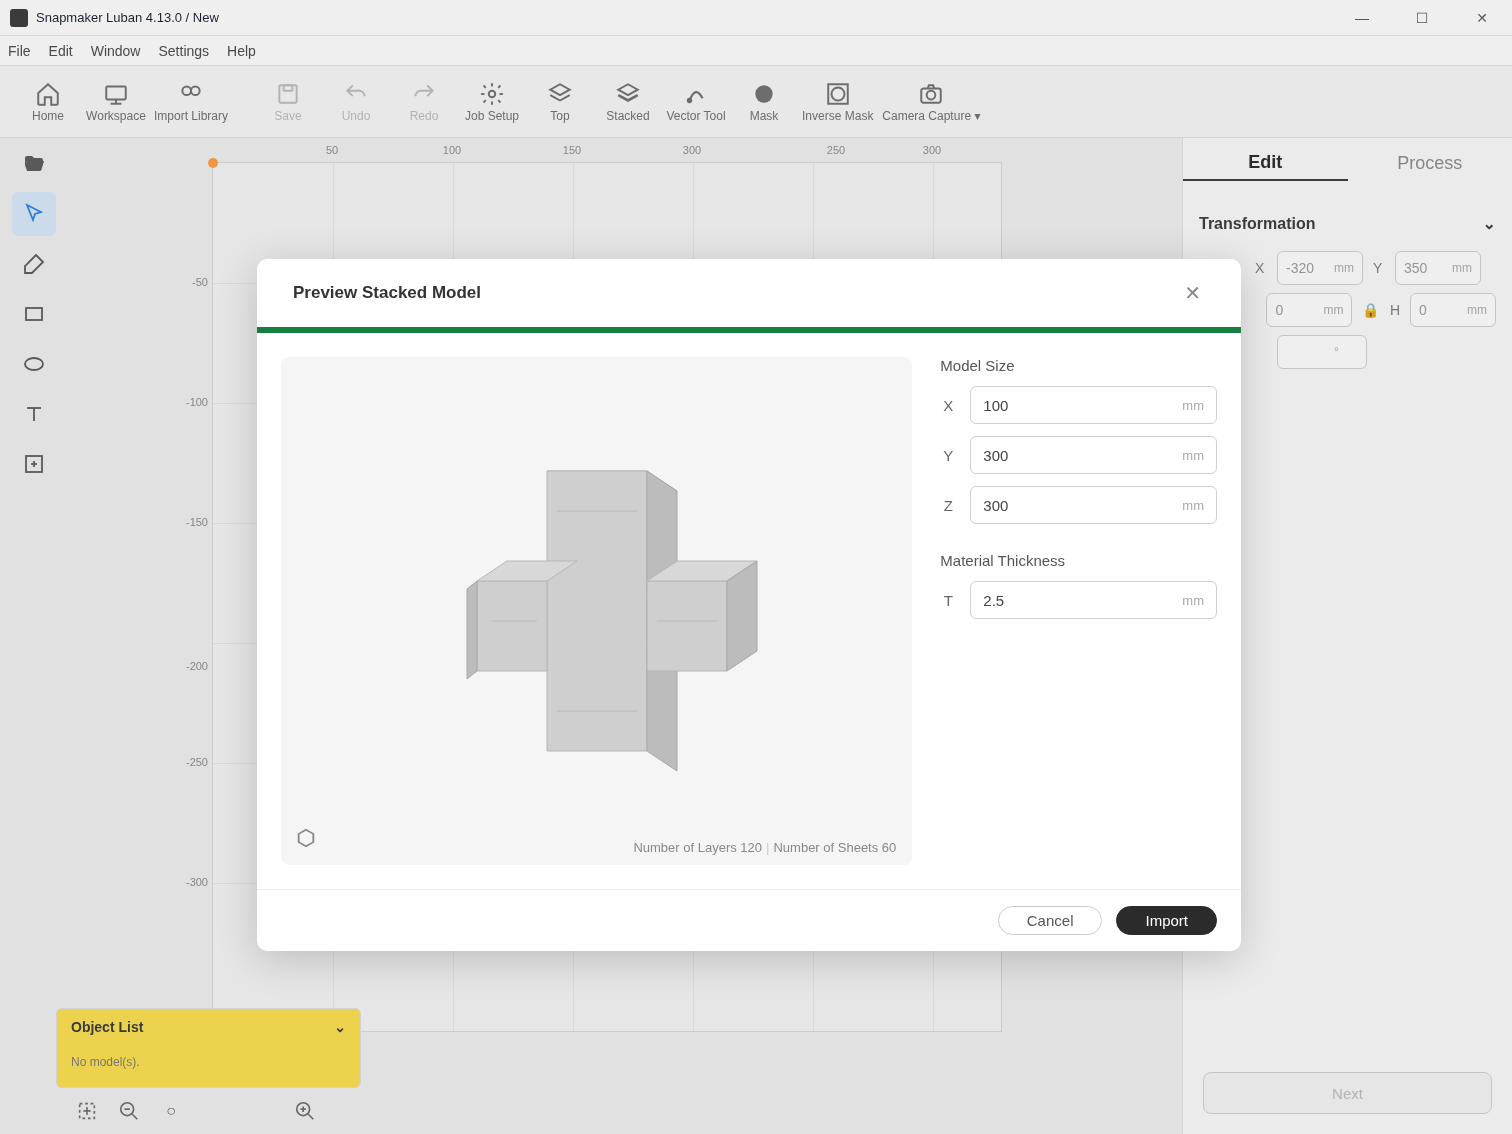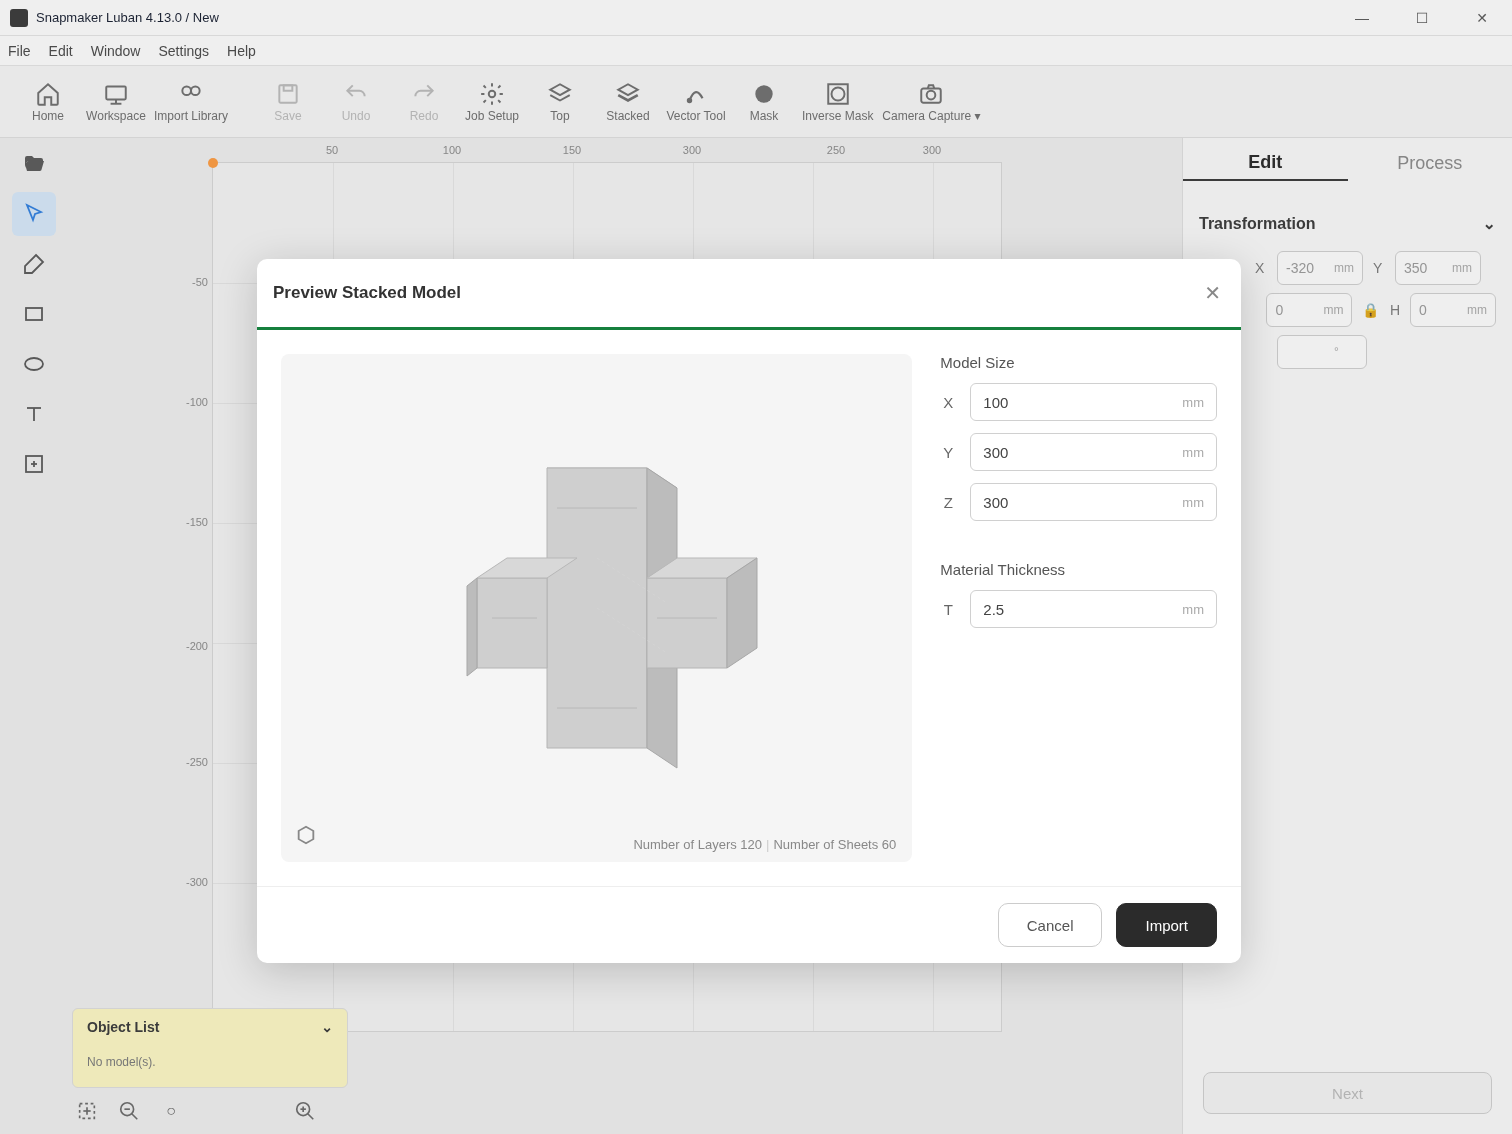--- a/index.html
+++ b/index.html
@@ -50,49 +50,49 @@
 .panel-section .sec-head { display:flex; justify-content:space-between; align-items:center; font-size:16px; font-weight:600; color:#333; padding: 10px 0; }
 .form-row { display:flex; align-items:center; gap:10px; margin:8px 0; color:#666; font-size:14px; }
 .form-row .lbl { width:46px; }
 .num-input { display:flex; align-items:center; border:1px solid #d0d0d0; border-radius:6px; height:34px; padding:0 8px; background:#fff; font-size:13px; color:#999; }
 .num-input input { border:none; outline:none; width:48px; font-size:14px; color:#999; background:transparent; }
 .num-input .unit { color:#aaa; font-size:12px; }
 .right-foot { margin-top:auto; padding: 20px; }
 .btn-next { width:100%; height:42px; border:1px solid #d0d0d0; background:#f5f5f5; border-radius:8px; color:#bbb; font-size:15px; cursor:not-allowed; }
 
 
-.object-list { position:absolute; left:72px; bottom: 46px; width: 276px; background:#fef9c3; border:1px solid #dedede; border-radius:6px; }
+.object-list { position:absolute; left:56px; bottom: 46px; width: 305px; background:#fde047; border:1px solid #dedede; border-radius:6px; }
 .object-list .head { display:flex; justify-content:space-between; padding:10px 14px; font-size:14px; font-weight:600; color:#333; }
 .object-list .body { padding: 10px 14px 18px 14px; font-size:12px; color:#777; }
 
 
 .bottom-left-controls { position:absolute; left: 72px; bottom: 8px; display:flex; gap:12px; align-items:center; }
 .blc-btn { width:30px; height:30px; display:flex; align-items:center; justify-content:center; color:#666; cursor:pointer; }
 .bottom-right-controls { position:absolute; left: 290px; bottom: 8px; }
 
 
 .modal-backdrop { position:absolute; inset:0; background: rgba(120,120,120,0.12); display:flex; align-items:flex-start; justify-content:center; }
 .modal { position:absolute; left:257px; top:259px; width:984px; background:#fff; border-radius:10px; box-shadow: 0 8px 40px rgba(0,0,0,0.18); overflow:hidden; }
-.modal-head { display:flex; justify-content:space-between; align-items:center; padding: 18px 16px; border-bottom:3px solid #15803d; }
+.modal-head { display:flex; justify-content:space-between; align-items:center; padding: 18px 36px; border-bottom:6px solid #15803d; }
 .modal-head h2 { font-size:17px; font-weight:600; color:#333; }
 .modal-close { font-size:20px; color:#888; cursor:pointer; padding:4px; }
 .modal-body { display:flex; padding: 24px; gap: 28px; }
 .preview-box { width: 690px; height: 508px; background: #f5f5f5; border-radius:8px; position:relative; display:flex; align-items:center; justify-content:center; }
 .preview-footer { position:absolute; bottom:10px; right:16px; font-size:13px; color:#888; display:flex; gap:4px; align-items:center; }
 .preview-footer .sep { color:#ccc; }
 .cube-icon { position:absolute; bottom:12px; left:14px; color:#888; }
 .modal-side { flex:1; }
 .modal-side h3 { font-size:15px; font-weight:500; color:#555; margin-bottom: 12px; }
 .m-row { display:flex; align-items:center; gap:14px; margin:12px 0; }
 .m-row .axis { width:16px; text-align:center; font-size:15px; color:#666; }
 .m-input { flex:1; display:flex; align-items:center; border:1px solid #d0d0d0; border-radius:6px; height:38px; padding:0 12px; background:#fff; }
 .m-input input { border:none; outline:none; flex:1; font-size:15px; color:#444; }
 .m-input .unit { color:#aaa; font-size:13px; }
 .modal-foot { display:flex; justify-content:flex-end; gap:14px; padding: 16px 24px; border-top:1px solid #eee; }
-.btn { height:44px; padding:0 28px; border-radius:10px; font-size:15px; cursor:pointer; }
+.btn { height:29px; padding:0 28px; border-radius:16px; font-size:15px; cursor:pointer; }
 .btn-cancel { background:#fff; border:1px solid #ccc; color:#555; }
 .btn-import { background:#2b2b2b; border:1px solid #2b2b2b; color:#fff; }
 
 
 .shape3d { position:relative; width:380px; height:400px; }
 .shape3d svg { width:100%; height:100%; }
 </style>
 </head>
 <body>
 
@@ -257,21 +257,21 @@
     <span class="tick" style="left:240px">100</span>
     <span class="tick" style="left:360px">150</span>
     <span class="tick" style="left:480px">300</span>
     <span class="tick" style="left:624px">250</span>
     <span class="tick" style="left:720px">300</span>
   </div>
   <div class="ruler-v">
     <span class="tick" style="top:120px">-50</span>
     <span class="tick" style="top:240px">-100</span>
     <span class="tick" style="top:360px">-150</span>
-    <span class="tick" style="top:484px">-200</span>
+    <span class="tick" style="top:504px">-200</span>
     <span class="tick" style="top:600px">-250</span>
     <span class="tick" style="top:720px">-300</span>
   </div>
   <div class="canvas">
     <div class="origin-dot"></div>
     <div class="grid-line-v" style="left:120px"></div>
       <div class="grid-line-v" style="left:240px"></div>
       <div class="grid-line-v" style="left:360px"></div>
       <div class="grid-line-v" style="left:480px"></div>
       <div class="grid-line-v" style="left:600px"></div>
@@ -434,21 +434,21 @@
               <span class="unit">mm</span>
             </div>
         </div>
         <div class="m-row">
           <span class="axis">Z</span>
           <div class="m-input">
               <input value="300" style="">
               <span class="unit">mm</span>
             </div>
         </div>
-        <h3 style="margin-top:40px;">Material Thickness</h3>
+        <h3 style="margin-top:28px;">Material Thickness</h3>
         <div class="m-row">
           <span class="axis">T</span>
           <div class="m-input">
               <input value="2.5" style="">
               <span class="unit">mm</span>
             </div>
         </div>
       </div>
     </div>
     <div class="modal-foot">

